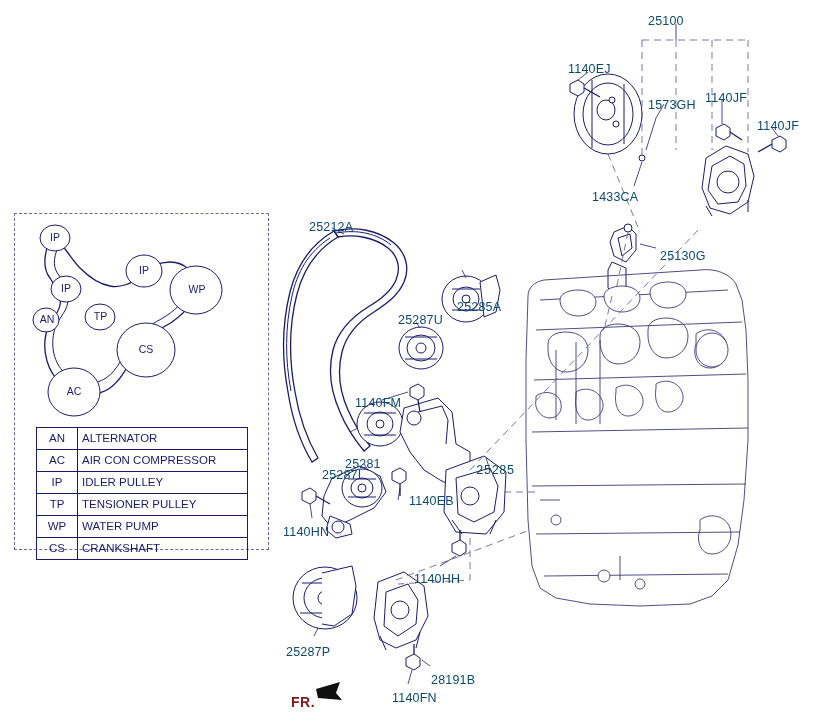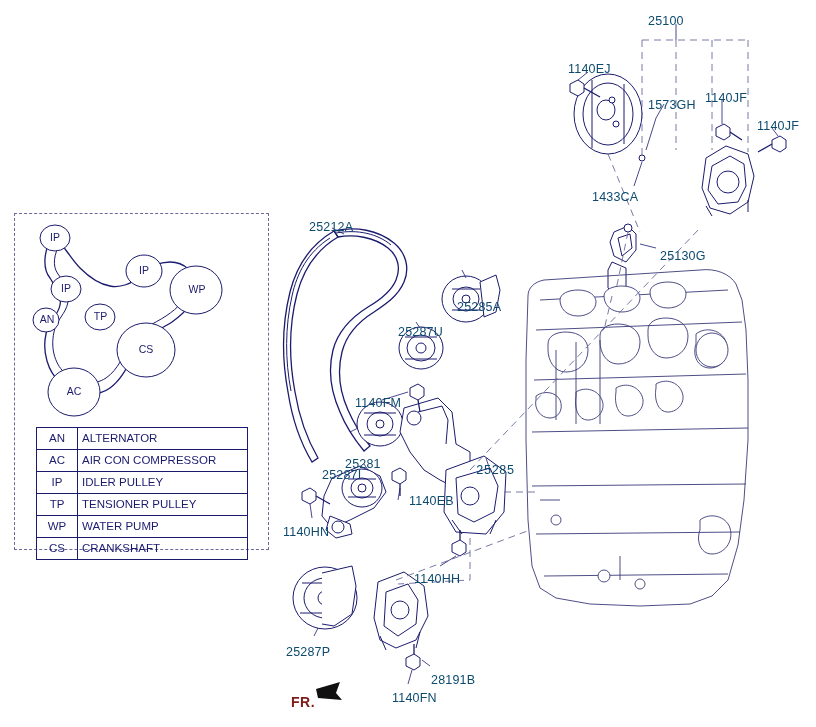--- a/index.html
+++ b/index.html
@@ -328,21 +328,21 @@
 
 <div class="lbl" style="left:648px;top:14px;">25100</div>
 <div class="lbl" style="left:556px;top:62px;margin-left:12px;">1140EJ</div>
 <div class="lbl" style="left:648px;top:98px;">1573GH</div>
 <div class="lbl" style="left:705px;top:91px;">1140JF</div>
 <div class="lbl" style="left:757px;top:119px;">1140JF</div>
 <div class="lbl" style="left:592px;top:190px;">1433CA</div>
 <div class="lbl" style="left:660px;top:249px;">25130G</div>
 <div class="lbl" style="left:309px;top:220px;">25212A</div>
 <div class="lbl" style="left:457px;top:261px;margin-top:39px;">25285A</div>
-<div class="lbl" style="left:398px;top:325px;text-align:center;">25287U</div>
+<div class="lbl" style="left:398px;top:313px;text-align:center;">25287U</div>
 <div class="lbl" style="left:355px;top:396px;">1140FM</div>
 <div class="lbl" style="left:322px;top:428px;margin-top:40px;">25287I</div>
 <div class="lbl" style="left:345px;top:457px;">25281</div>
 <div class="lbl" style="left:381px;top:494px;margin-left:28px;">1140EB</div>
 <div class="lbl" style="left:283px;top:525px;">1140HN</div>
 <div class="lbl" style="left:476px;top:464px;font-family:Liberation Mono, monospace;">25285</div>
 <div class="lbl" style="left:414px;top:572px;">1140HH</div>
 <div class="lbl" style="left:286px;top:645px;">25287P</div>
 <div class="lbl" style="left:431px;top:673px;">28191B</div>
 <div class="lbl" style="left:392px;top:691px;text-align:right;">1140FN</div>

